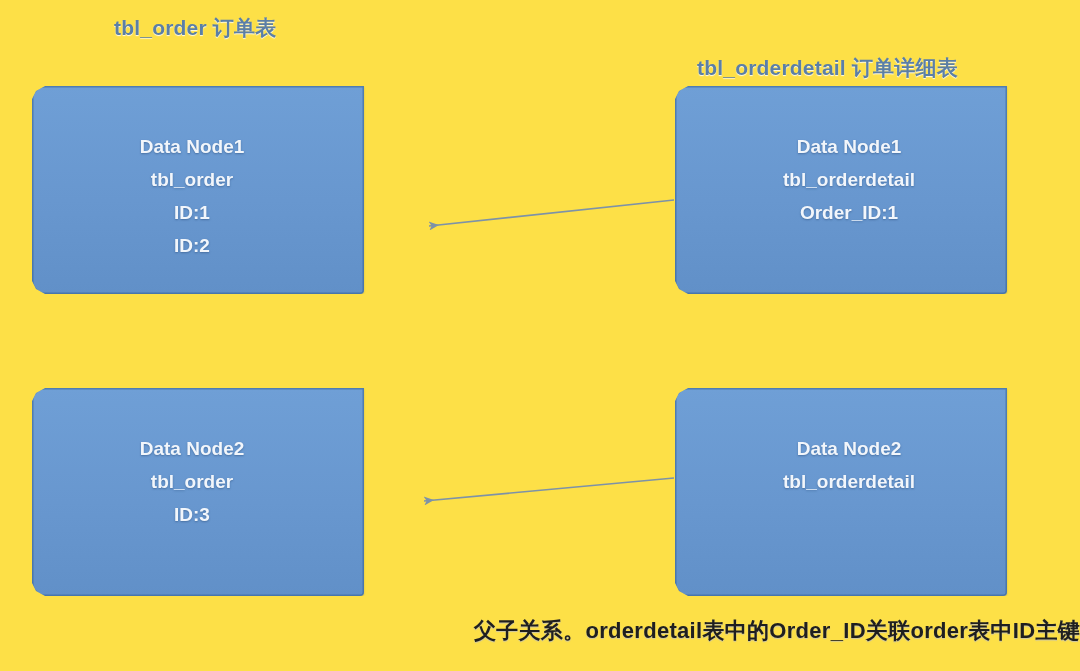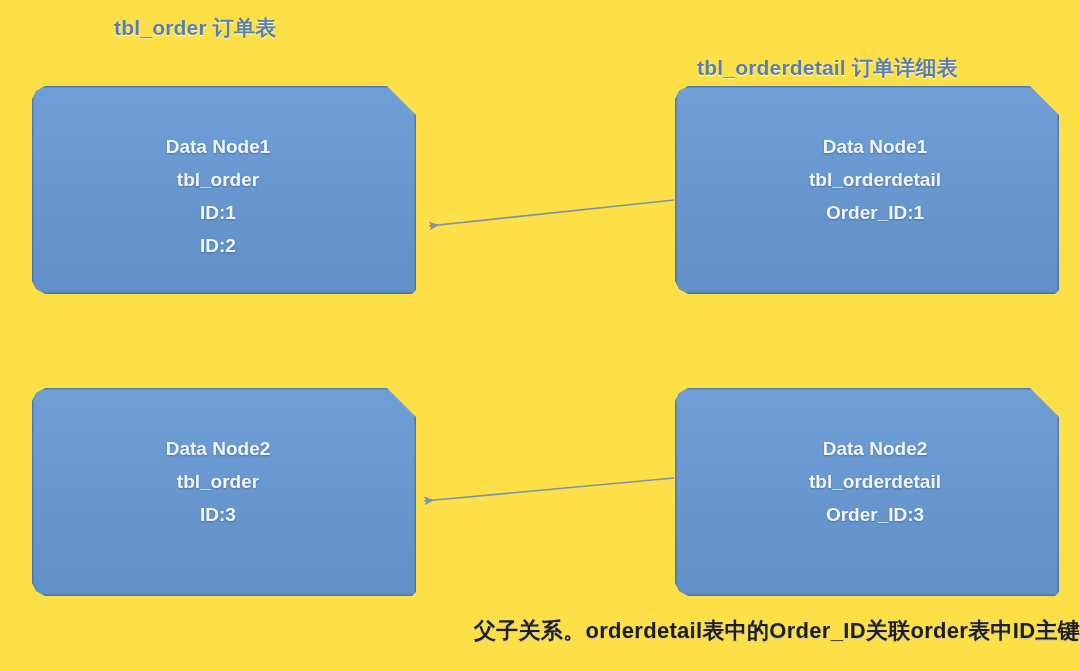--- a/index.html
+++ b/index.html
@@ -28,21 +28,21 @@
     letter-spacing: 0.2px;
     white-space: nowrap;
     text-shadow: 0 1px 1px rgba(255,255,255,0.9);
   }
   #title-left  { left: 114px; top: 14px; }
   #title-right { left: 697px; top: 14px; margin-top: 40px; }
 
   
   .node-box {
     position: absolute;
-    width: 384px;
+    width: 332px;
     height: 208px;
     background: linear-gradient(180deg, #6f9fd6 0%, #6897cf 55%, #6190c8 100%);
     
     border-radius: 13px 0 4px 13px;
     clip-path: polygon(
         0px   13px,
         4px   5px,
         13px  0px,
         355px 0px,
         384px 29px,
@@ -153,21 +153,20 @@
       <span class="ln">Data Node2</span>
       <span class="ln">tbl_order</span>
       <span class="ln">ID:3</span>
     </div>
   </div>
 
   <div class="node-box" id="box-br">
     <div class="node-text">
       <span class="ln">Data Node2</span>
       <span class="ln">tbl_orderdetail</span>
-      <span class="ln">Order_ID:3</span>
     </div>
   </div>
 
   <svg id="arrow-layer" viewBox="0 0 1080 671">
     <defs>
       <marker id="arrowhead" markerWidth="11" markerHeight="9" refX="10" refY="4.5" orient="auto" markerUnits="userSpaceOnUse">
         <path d="M10,0 L0,4.5 L10,9 L7.4,4.5 Z" fill="#7d92a8"></path>
       </marker>
     </defs>
 

